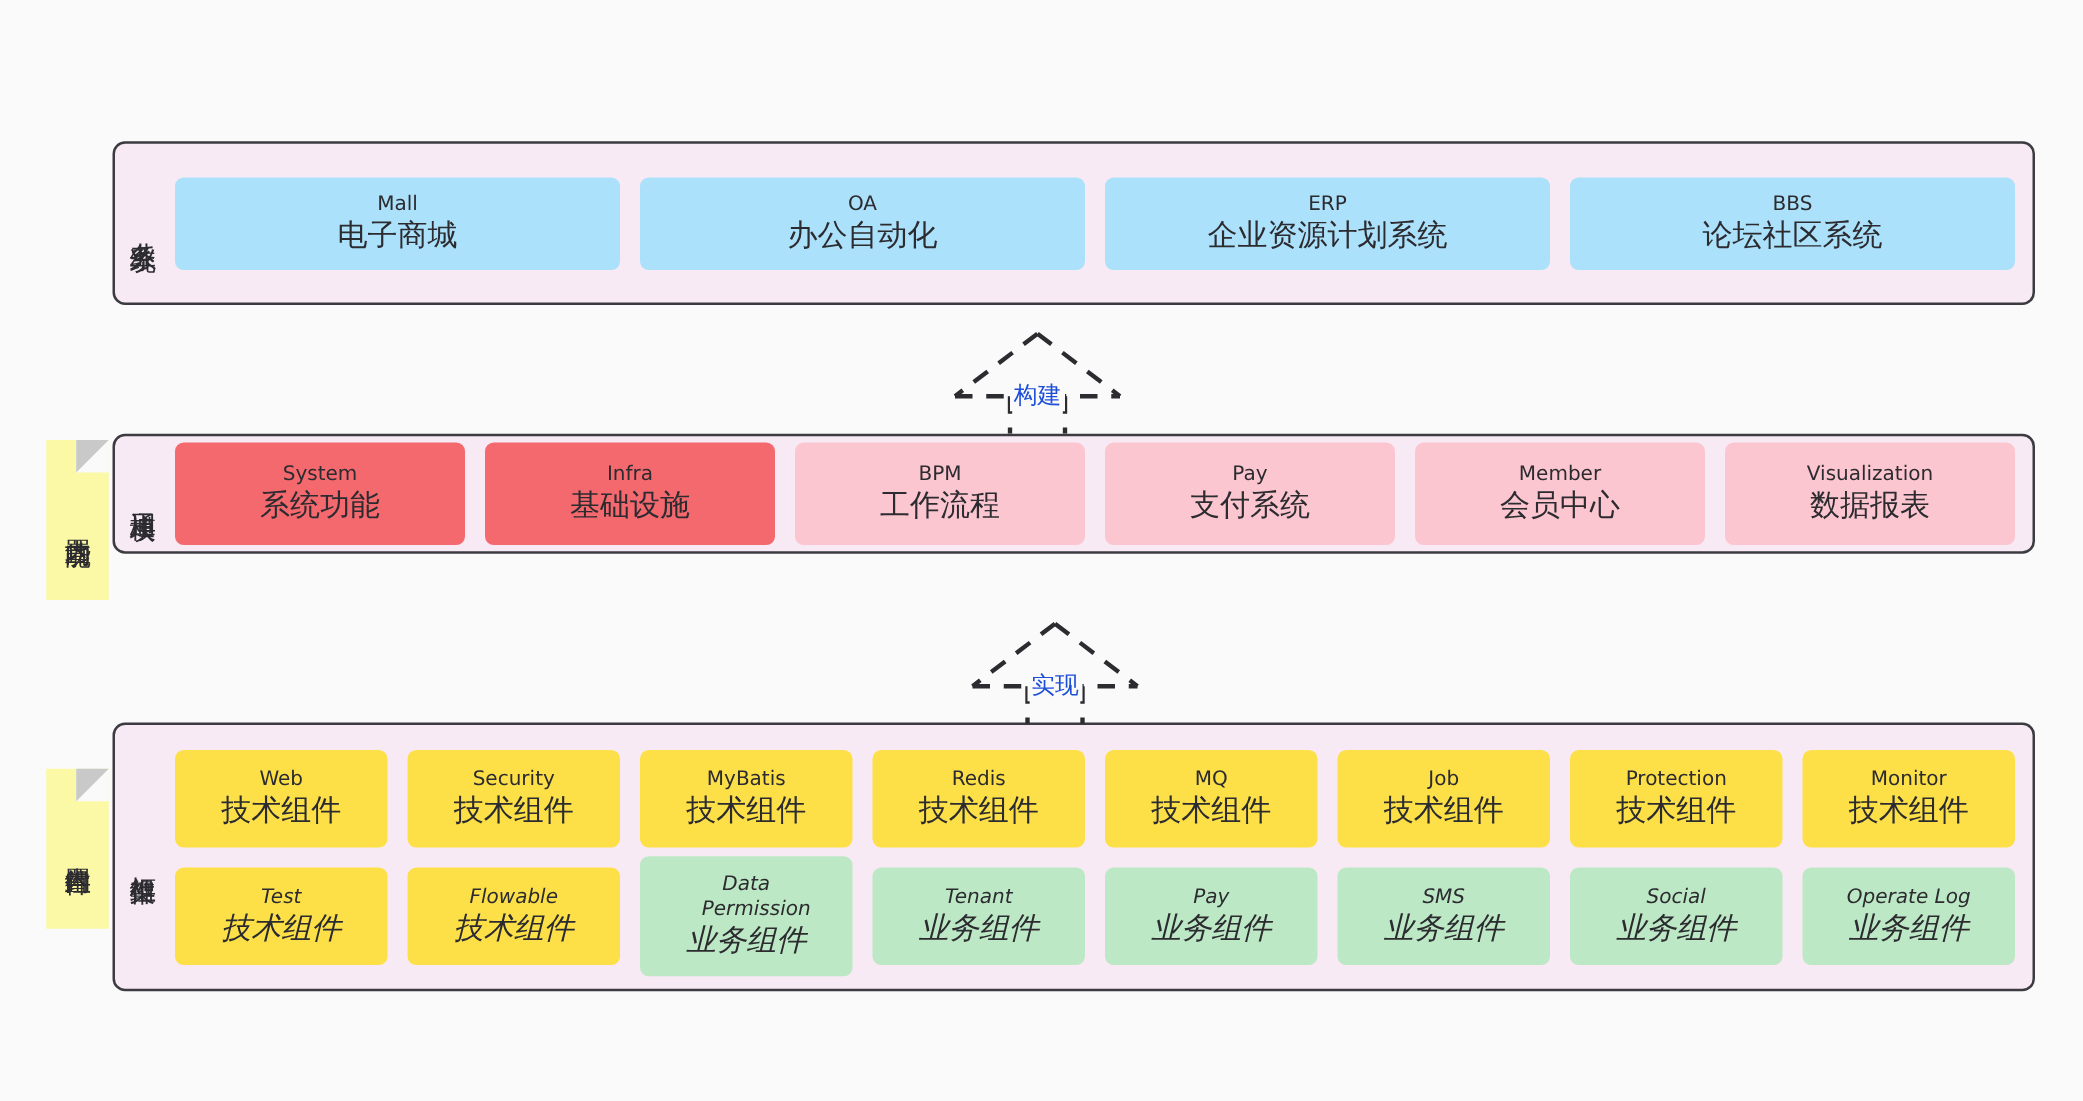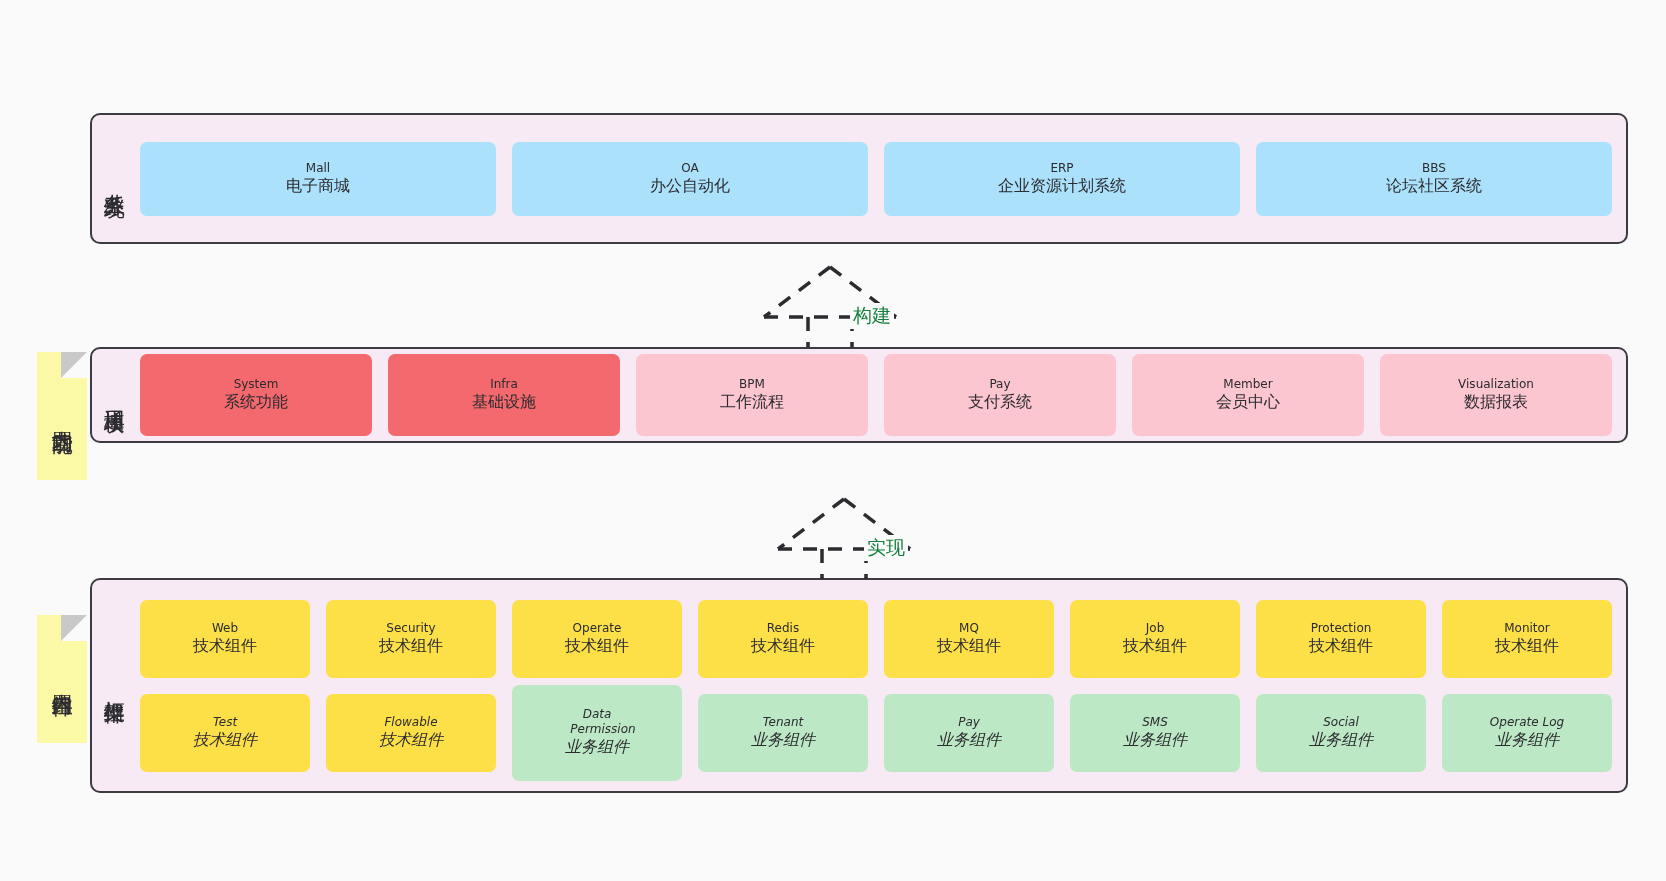--- a/index.html
+++ b/index.html
@@ -64,25 +64,25 @@
     border-radius: 7px;
     display: flex;
     flex-direction: column;
     align-items: center;
     justify-content: center;
     color: #2b2b30;
     padding: 6px 4px;
     text-align: center;
   }
   .node .t-en {
-    font-size: 12px;
+    font-size: 16px;
     line-height: 1.25;
   }
   .node .t-cn {
-    font-size: 16px;
+    font-size: 24px;
     line-height: 1.3;
   }
 
   .fill-blue       { background: #ace1fb; }
   .fill-red        { background: #f4696e; }
   .fill-pink       { background: #fcc6d0; }
   .fill-green      { background: #fde047; }
   .fill-lightgreen { background: #bde8c5; }
 
   
@@ -119,23 +119,22 @@
     z-index: 3;
   }
   .arrow svg { display: block; }
   .arrow-label {
     position: absolute;
     left: 50%;
     transform: translateX(-50%);
     background: #fafafa;
     padding: 0 3px;
     font-size: 19px;
-    color: #15803d;
+    color: #1d4ed8;
     white-space: nowrap;
-    margin-left: 42px;
   }
 </style>
 </head>
 <body>
 
 <div class="layer" id="layer-business" style="left:90px; top:113px; width:1538px; height:131px;">
   <div class="layer-caption">业务系统</div>
   <div class="layer-body">
     <div class="row" style="height:74px;">
 
@@ -231,21 +230,21 @@
     <div class="row" style="height:78px;">
       <div class="node fill-green">
         <span class="t-en">Web</span>
         <span class="t-cn">技术组件</span>
       </div>
       <div class="node fill-green">
         <span class="t-en">Security</span>
         <span class="t-cn">技术组件</span>
       </div>
       <div class="node fill-green">
-        <span class="t-en">Operate</span>
+        <span class="t-en">MyBatis</span>
         <span class="t-cn">技术组件</span>
       </div>
       <div class="node fill-green">
         <span class="t-en">Redis</span>
         <span class="t-cn">技术组件</span>
       </div>
       <div class="node fill-green">
         <span class="t-en">MQ</span>
         <span class="t-cn">技术组件</span>
       </div>

